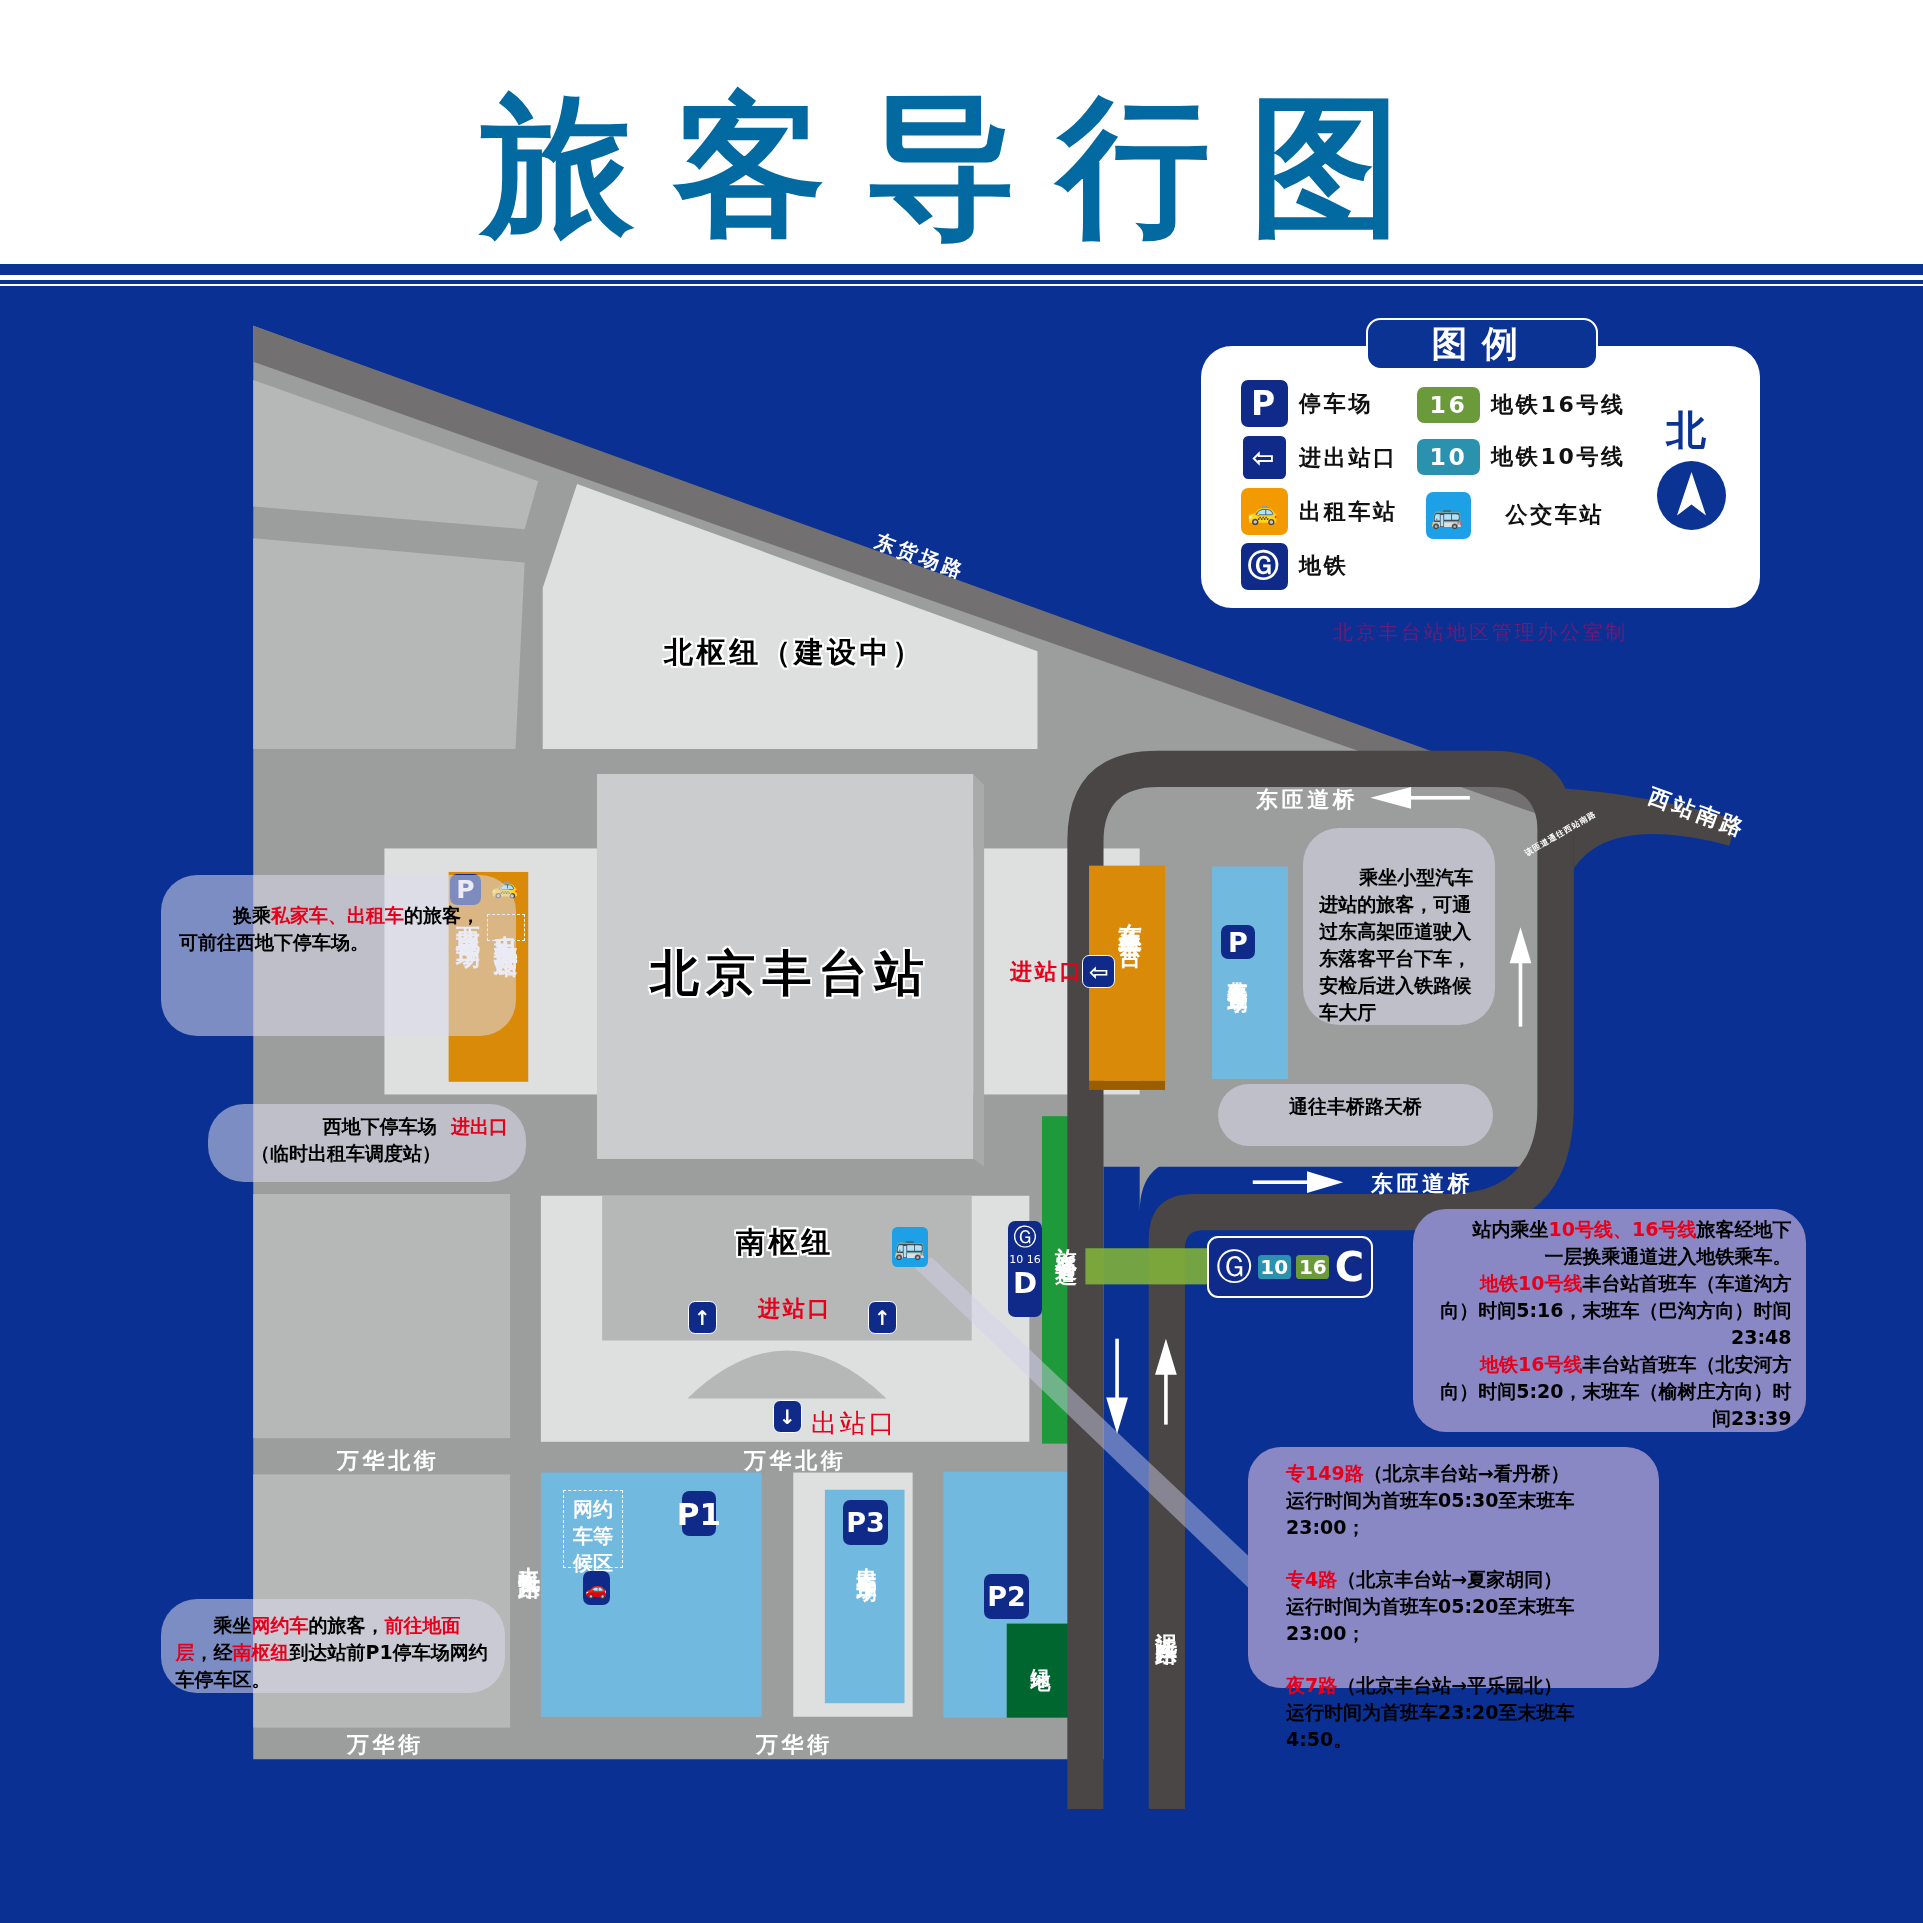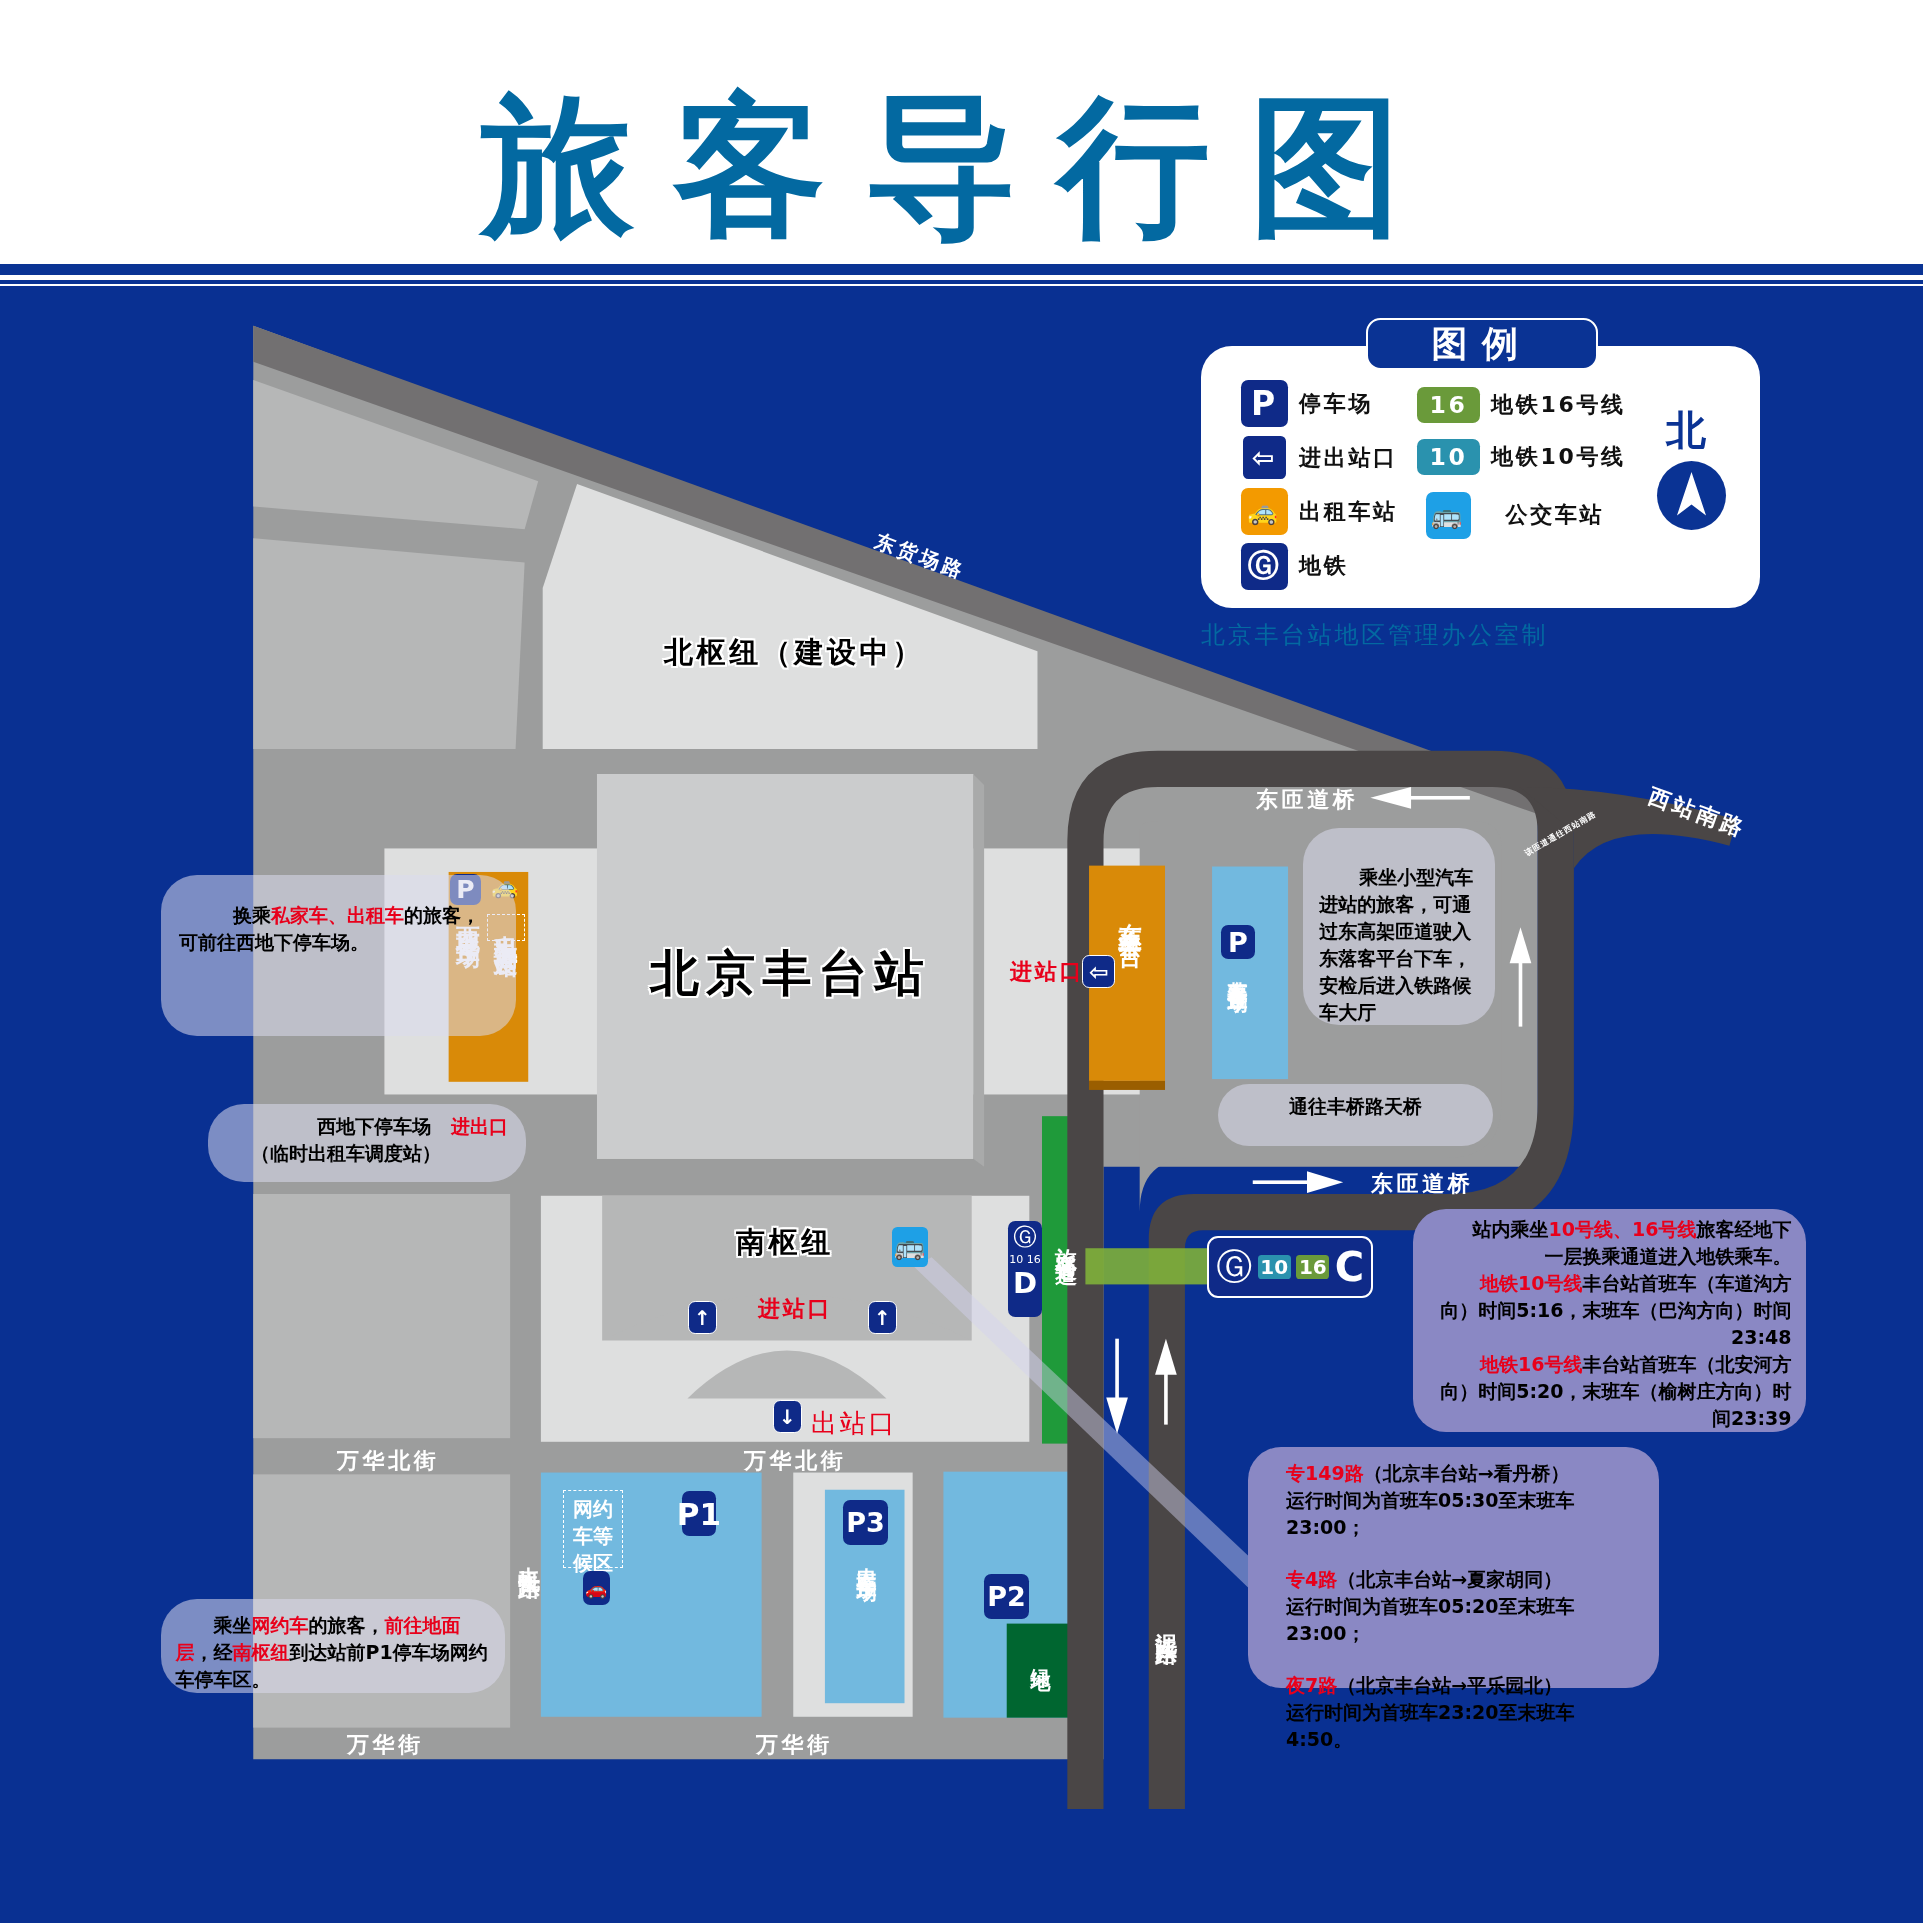--- a/index.html
+++ b/index.html
@@ -14,21 +14,21 @@
 
   .stroke-text { color: #000; font-weight: bold; text-shadow: 1.8px 0 #fff, -1.8px 0 #fff, 0 1.8px #fff, 0 -1.8px #fff, 1.8px 1.8px #fff, -1.8px -1.8px #fff, 1.8px -1.8px #fff, -1.8px 1.8px #fff; }
   .road-label { color: #ffffff; font-weight: bold; font-size: 22px; letter-spacing: 3.6px; }
   .vert { writing-mode: vertical-rl; text-orientation: upright; }
 
   .legend { left: 1201px; top: 346px; width: 559px; height: 262px; background: #ffffff; border-radius: 31px; }
   .legend-tab { left: 1366px; top: 318px; width: 232px; height: 52px; background: #0a3394; border: 2.7px solid #ffffff; border-radius: 14.5px; color: #fff; font-size: 36px; font-weight: bold; text-align: center; line-height: 47px; letter-spacing: 14.5px; }
   .lg-item { display: flex; align-items: center; gap: 11px; font-size: 22px; font-weight: bold; color: #111; letter-spacing: 2.7px; }
   .icon-sq { width: 47px; height: 47px; border-radius: 7.2px; display: flex; align-items: center; justify-content: center; color: #fff; font-weight: bold; }
   .navy { background: #0f2a88; }
-  .credit { left: 1201px; top: 619px; width: 559px; text-align: left; color: #0369a1; font-family: "DejaVu Serif", serif; font-size: 24px; letter-spacing: 2.7px; }
+  .credit { left: 1201px; top: 619px; width: 559px; text-align: center; color: #701a75; font-family: "DejaVu Serif", serif; font-size: 20px; letter-spacing: 2.7px; }
 
   .callout { background: rgba(218,218,236,0.55); border-radius: 36px; font-size: 19px; font-weight: bold; line-height: 27px; }
   .callout-purple { background: #8a88c4; border-radius: 33px; font-size: 19px; font-weight: bold; line-height: 27px; }
   .red { color: #e8001b; }
 </style>
 </head>
 <body>
 
 <div class="abs header"></div>
 <div class="abs title">旅客导行图</div>
@@ -158,21 +158,21 @@
 <div class="abs navy" style="left:1207px;top:1236px;width:166px;height:62px;border:2.7px solid #fff;border-radius:11px;display:flex;align-items:center;gap:5.4px;padding:0 7.2px;color:#fff;">
   <span style="font-size:36px;">Ⓖ</span>
   <span style="background:#2a92ae;border-radius:3.6px;padding:0 2.7px;font-size:20px;font-weight:bold;">10</span>
   <span style="background:#6a9a3a;border-radius:3.6px;padding:0 2.7px;font-size:20px;font-weight:bold;">16</span>
   <span style="font-size:40px;font-weight:bold;">C</span>
 </div>
 
 <div class="abs callout" style="left:161px;top:875px;width:355px;height:161px;padding:27px 18px 0 18px;">
   <span style="padding-left:54px;">换乘</span><span class="red">私家车、出租车</span><span>的旅客，可前往西地下停车场。</span>
 </div>
-<div class="abs callout" style="left:208px;top:1104px;width:318px;height:78px;padding:9px 18px 0 0;text-align:right;">
+<div class="abs callout" style="left:208px;top:1104px;width:318px;height:78px;padding:9px 18px 0 0;text-align:right;font-family:Liberation Serif, serif;">
   <div><span>西地下停车场</span>&nbsp;&nbsp;&nbsp;<span class="red">进出口</span></div>
   <div style="text-align:left;padding-left:43px;">（临时出租车调度站）</div>
 </div>
 <div class="abs callout" style="left:1303px;top:828px;width:192px;height:197px;padding:36px 14.5px 0 16.3px;text-indent:40px;">乘坐小型汽车进站的旅客，可通过东高架匝道驶入东落客平台下车，安检后进入铁路候车大厅</div>
 <div class="abs callout" style="left:1218px;top:1084px;width:275px;height:62px;padding-top:9px;text-align:center;">通往丰桥路天桥</div>
 <div class="abs callout-purple" style="left:1413px;top:1209px;width:393px;height:223px;padding:7.2px 14.5px;text-align:right;">
   <div style="text-indent:38px;"><span>站内乘坐</span><span class="red">10号线、16号线</span><span>旅客经地下一层换乘通道进入地铁乘车。</span></div>
   <div style="text-indent:38px;"><span class="red">地铁10号线</span><span>丰台站首班车（车道沟方向）时间5:16，末班车（巴沟方向）时间23:48</span></div>
   <div style="text-indent:38px;"><span class="red">地铁16号线</span><span>丰台站首班车（北安河方向）时间5:20，末班车（榆树庄方向）时间23:39</span></div>
 </div>

